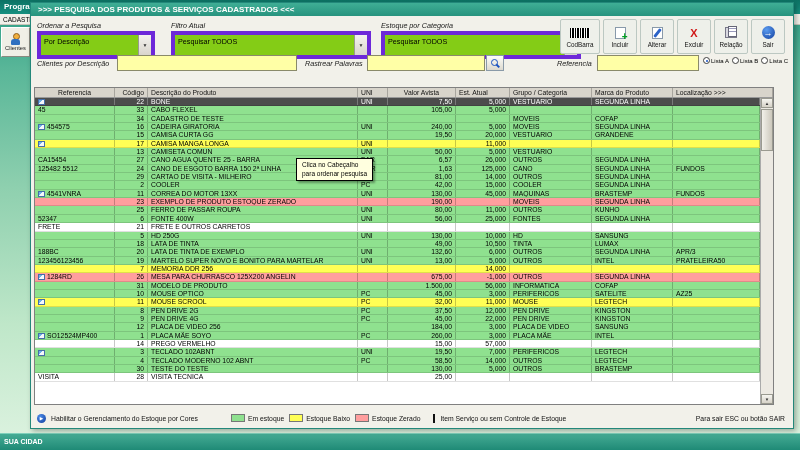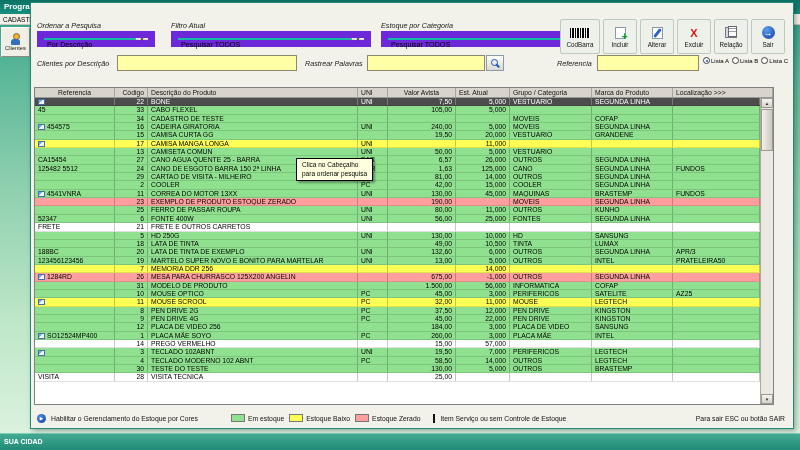--- a/index.html
+++ b/index.html
@@ -30,21 +30,21 @@
 
   
   .dialog { position:absolute; left:30px; top:2px; width:764px; height:427px;
     border:1px solid #23887a; box-shadow:2px 2px 5px rgba(0,0,0,.3); background:#f2f1ea; }
   .dlg-title { height:13px; background:linear-gradient(180deg,#3fae95,#27937e);
     color:#fff; font-size:8px; font-weight:bold; line-height:13px; padding-left:7px; white-space:nowrap; overflow:hidden; }
   .dlg-body { position:absolute; top:13px; left:0; right:0; bottom:0; background:#f2f1ea; overflow:hidden; }
 
   .ctl-label { position:absolute; font-size:7.2px; color:#1a1a1a; white-space:nowrap;font-style:italic; }
 
-  .dd { position:absolute; height:16px; background:#14b8a6; border:7px solid #6d28d9; font-size:7.2px; }
+  .dd { position:absolute; height:28px; background:#84cc16; border:4px solid #6d28d9; font-size:7.2px; }
   .dd-val { position:absolute; left:3px; top:0; right:15px; line-height:14px; white-space:nowrap; overflow:hidden; }
   .dd-arrow { position:absolute; right:0; top:0; bottom:0; width:13px; background:linear-gradient(180deg,#f4f3ee,#d9d5cd);
     border-left:1px solid #9a9a90; font-size:5px; color:#333; display:flex; align-items:center; justify-content:center; }
 
   .yellow-input { position:absolute; height:16px; background:#ffffa6; border:1px solid #8a8a6a;
     font-family:"Liberation Sans",sans-serif; font-size:7.5px; padding:0 3px; outline:none; }
 
   .search-btn { position:absolute; width:18px; height:16px; background:linear-gradient(180deg,#fdfdfa,#dcd9cf);
     border:1px solid #8a9aa8; display:flex; align-items:center; justify-content:center; }
   .mag { position:relative; width:9px; height:9px; }
@@ -148,20 +148,23 @@
       <span class="clientes-icon"></span>
       <span>Clientes</span>
     </div>
   </div>
 
   <div class="statusbar">
     <span class="status-text">SUA CIDAD</span>
   </div>
 
   <div class="dialog">
+    <div class="dlg-title">
+      <span>&gt;&gt;&gt;  PESQUISA DOS PRODUTOS &amp; SERVIÇOS CADASTRADOS  &lt;&lt;&lt;</span>
+    </div>
     <div class="dlg-body">
 
       <span class="ctl-label" style="left:6px;top:5px">Ordenar a Pesquisa</span>
       <div class="dd" style="left:6px;top:15px;width:118px">
         <span class="dd-val">Por Descrição</span>
         <span class="dd-arrow">▼</span>
       </div>
 
       <span class="ctl-label" style="left:140px;top:5px">Filtro Atual</span>
       <div class="dd" style="left:140px;top:15px;width:200px">

